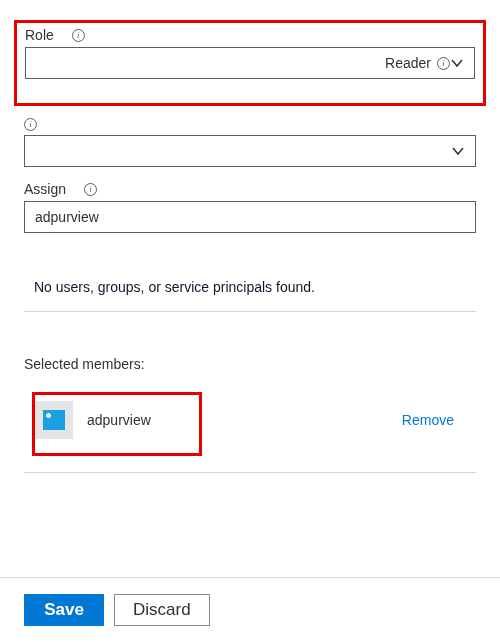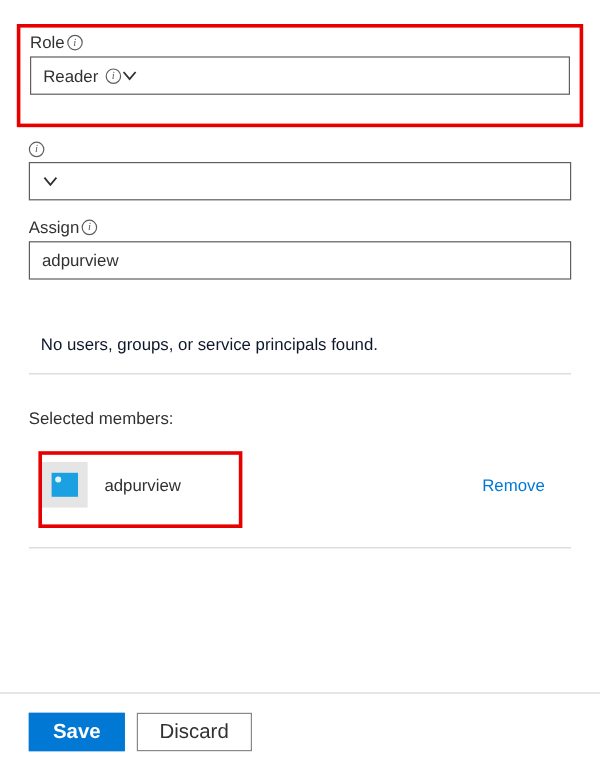--- a/index.html
+++ b/index.html
@@ -31,41 +31,41 @@
     font-size: 18px;
     cursor: pointer;
     color: #323130;
     line-height: 1;
     padding: 4px;
   }
   .field-group { margin-bottom: 14px; }
   .field-label {
     display: flex;
     align-items: center;
-    gap: 2px;
+    gap: 18px;
     margin-bottom: 4px;
     font-size: 14px;
   }
   .info-icon {
     display: inline-flex;
     width: 13px; height: 13px;
     border: 1px solid #605e5c;
     border-radius: 50%;
     align-items: center;
     justify-content: center;
     font-size: 9px;
     color: #605e5c;
     font-style: italic;
     font-family: Georgia, serif;
     line-height: 1;
   }
   .dropdown {
     display: flex;
     align-items: center;
-    justify-content: flex-start;
+    justify-content: flex-end;
     border: 1px solid #605e5c;
     height: 32px;
     padding: 0 10px;
     background: #fff;
     cursor: pointer;
   }
   .dropdown-value {
     display: flex;
     align-items: center;
     gap: 6px;
@@ -97,21 +97,21 @@
     margin-top: 8px;
   }
   .results-region { margin-top: 18px; }
   .no-results {
     color: #0f172a;
     padding: 6px 10px 16px 10px;
     border-bottom: 1px solid #d6d6d6;
     margin-top: 40px;
   }
   .selected-label {
-    margin-top: 28px;
+    margin-top: 44px;
     margin-bottom: 6px;
   }
   .member-row {
     display: flex;
     align-items: center;
     justify-content: space-between;
     padding: 6px 12px 16px 8px;
     border-bottom: 1px solid #d6d6d6;
   }
   .member-left { display: flex; align-items: center; gap: 14px; }

